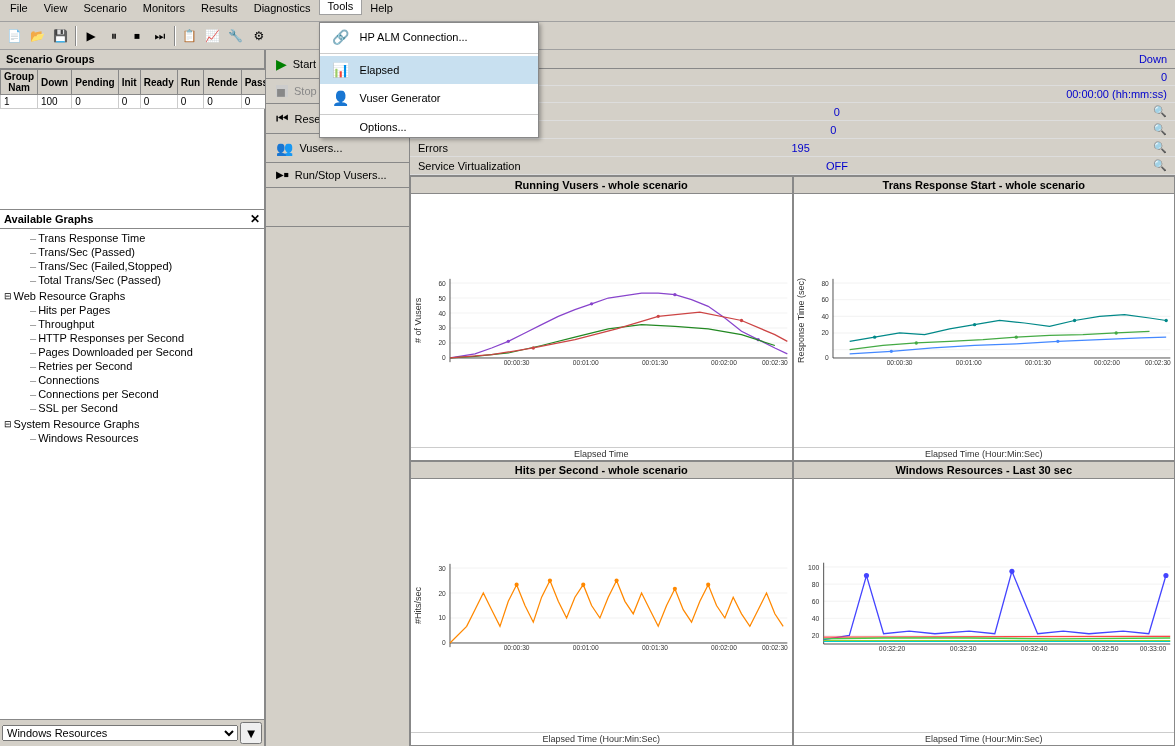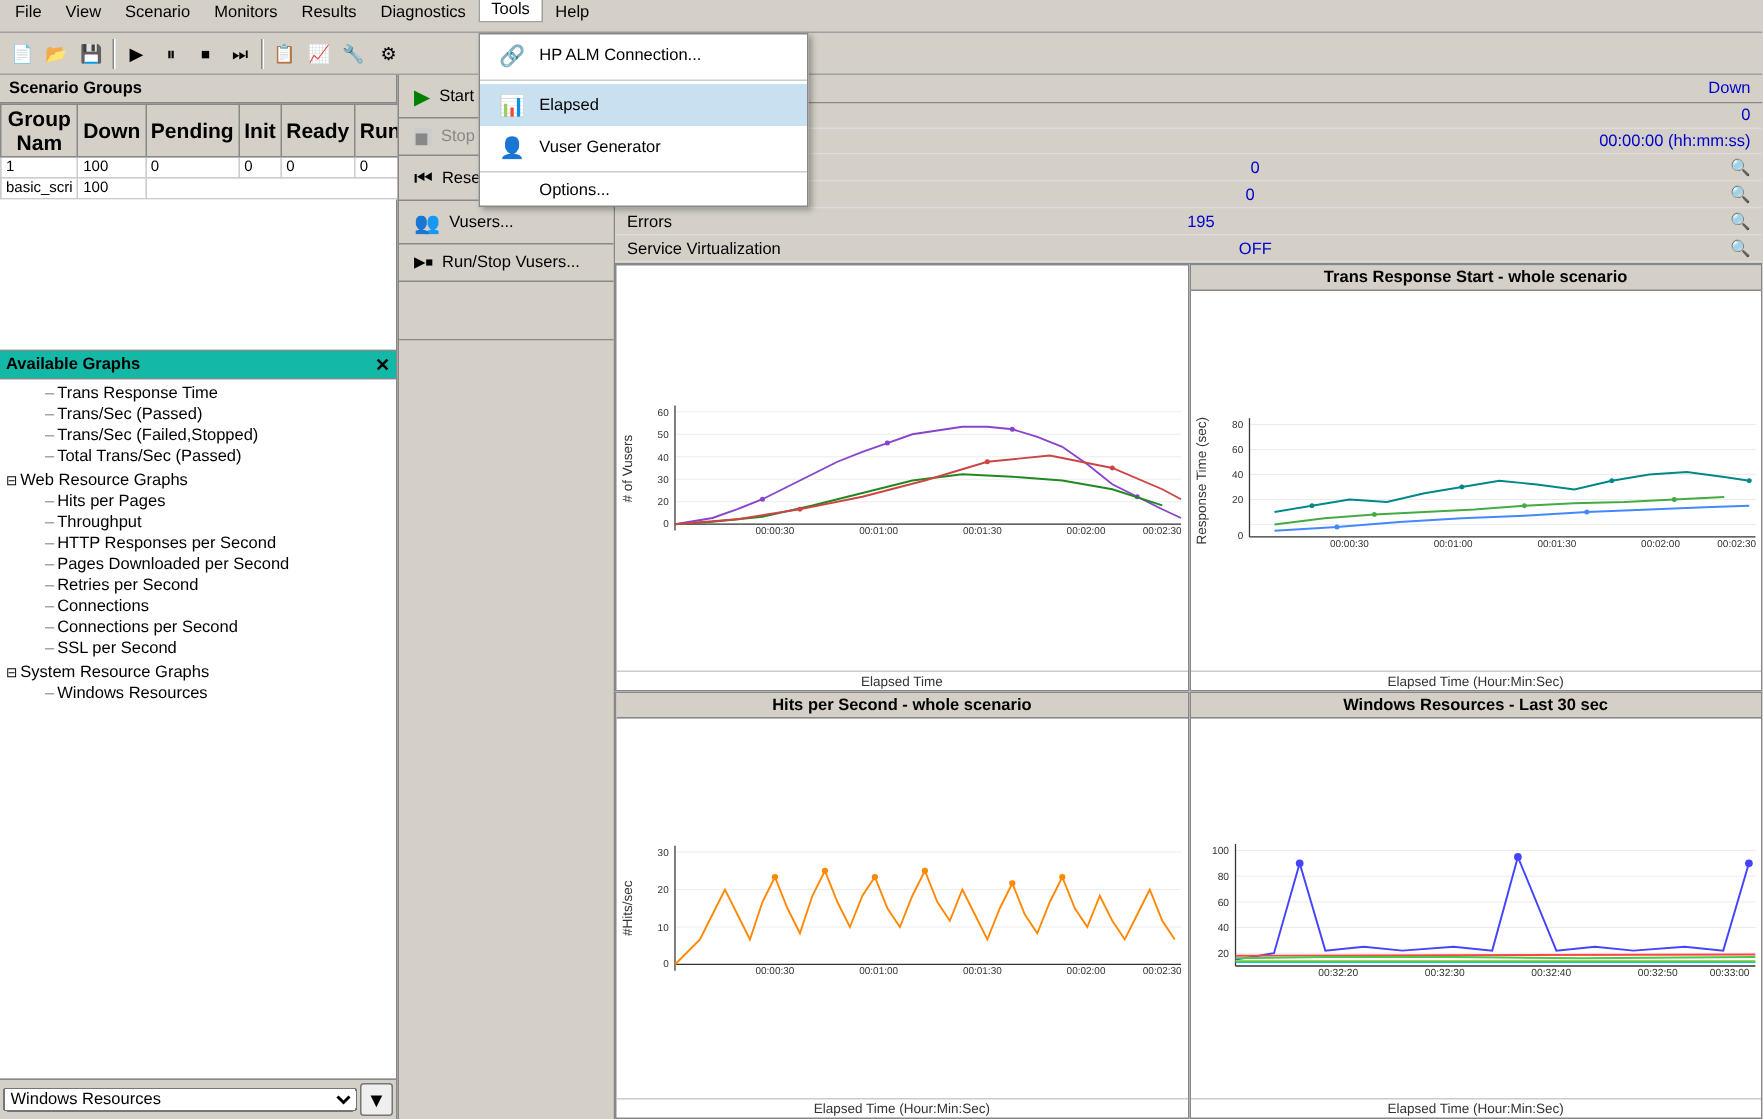--- a/index.html
+++ b/index.html
@@ -12,27 +12,27 @@
     
     
     #toolbar { display: flex; align-items: center; background: #d4d0c8; border-bottom: 1px solid #a0a0a0; height: 28px; padding: 2px 4px; gap: 1px; }
     .toolbar-btn { width: 22px; height: 22px; background: #d4d0c8; border: 1px solid transparent; cursor: pointer; display: flex; align-items: center; justify-content: center; font-size: 12px; }
     .toolbar-sep { width: 2px; height: 20px; border-left: 1px solid #888; border-right: 1px solid #fff; margin: 0 2px; }
     
     
     #main { display: flex; height: calc(746px - 50px); }
     .panel-title { background: #d4d0c8; padding: 3px 6px; font-weight: bold; font-size: 11px; border-bottom: 1px solid #888; }
     .sg-table { width: 100%; border-collapse: collapse; font-size: 10px; }
-    .sg-table th { background: #d4d0c8; border: 1px solid #888; padding: 1px 3px; font-weight: bold; font-size: 14px; }
+    .sg-table th { background: #d4d0c8; border: 1px solid #888; padding: 1px 3px; font-weight: bold; font-size: 10px; }
     .sg-table td { border: 1px solid #ccc; padding: 1px 3px; font-size: 10px; }
     .sg-table .row-data td { background: white; }
     
     
     #available-graphs { flex: 1; overflow: hidden; display: flex; flex-direction: column; }
-    .graphs-header { display: flex; align-items: center; justify-content: space-between; background: #14b8a6; padding: 2px 4px; font-weight: bold; font-size: 11px; border-bottom: 1px solid #888; }
+    .graphs-header { display: flex; align-items: center; justify-content: space-between; background: #ffffff; padding: 2px 4px; font-weight: bold; font-size: 11px; border-bottom: 1px solid #888; }
     .graphs-close { cursor: pointer; font-size: 12px; }
     .graphs-tree { flex: 1; overflow-y: auto; background: white; font-size: 11px; padding: 2px; }
     .tree-group { margin-bottom: 2px; }
     .tree-group-header { display: flex; align-items: center; gap: 2px; cursor: pointer; padding: 1px 2px; }
     .tree-item { padding: 1px 2px 1px 20px; cursor: pointer; display: flex; align-items: center; gap: 2px; }
     
     
     .graphs-dropdown { display: flex; align-items: center; padding: 2px; border-top: 1px solid #888; background: #d4d0c8; }
     .graphs-dropdown select { flex: 1; font-size: 11px; }
     .run-btn { display: flex; align-items: center; gap: 6px; padding: 6px 10px; border-bottom: 1px solid #888; cursor: pointer; font-size: 11px; }
@@ -146,25 +146,20 @@
             <td>1</td>
             <td>100</td>
             <td>0</td>
             <td>0</td>
             <td>0</td>
             <td>0</td>
             <td>0</td>
             <td>0</td>
             <td>0</td>
           </tr>
-          <tr class="row-data">
-            <td>basic_scri</td>
-            <td>100</td>
-            <td colspan="7"></td>
-          </tr>
         </tbody>
       </table>
       <div style="height:100px;background:white;"></div>
     </div>
 
     <div id="available-graphs">
       <div class="graphs-header">
         <span>Available Graphs</span>
         <span class="graphs-close">✕</span>
       </div>
@@ -309,20 +304,21 @@
       <div class="status-row">
         <span class="status-label">Service Virtualization</span>
         <span class="status-val">OFF</span>
         <span class="status-search">🔍</span>
       </div>
     </div>
 
     <div id="charts-grid" style="flex:1;display:grid;grid-template-columns:1fr 1fr;grid-template-rows:1fr 1fr;overflow:hidden;">
 
       <div class="chart-panel">
+        <div class="chart-title">Running Vusers - whole scenario</div>
         <div class="chart-body">
           <div class="chart-y-label"># of Vusers</div>
           <div class="chart-content">
             <svg class="chart-svg" viewBox="0 0 440 110">
 
               <line class="grid-line" x1="30" y1="10" x2="435" y2="10"></line>
               <line class="grid-line" x1="30" y1="28" x2="435" y2="28"></line>
               <line class="grid-line" x1="30" y1="46" x2="435" y2="46"></line>
               <line class="grid-line" x1="30" y1="64" x2="435" y2="64"></line>
               <line class="grid-line" x1="30" y1="82" x2="435" y2="82"></line>

